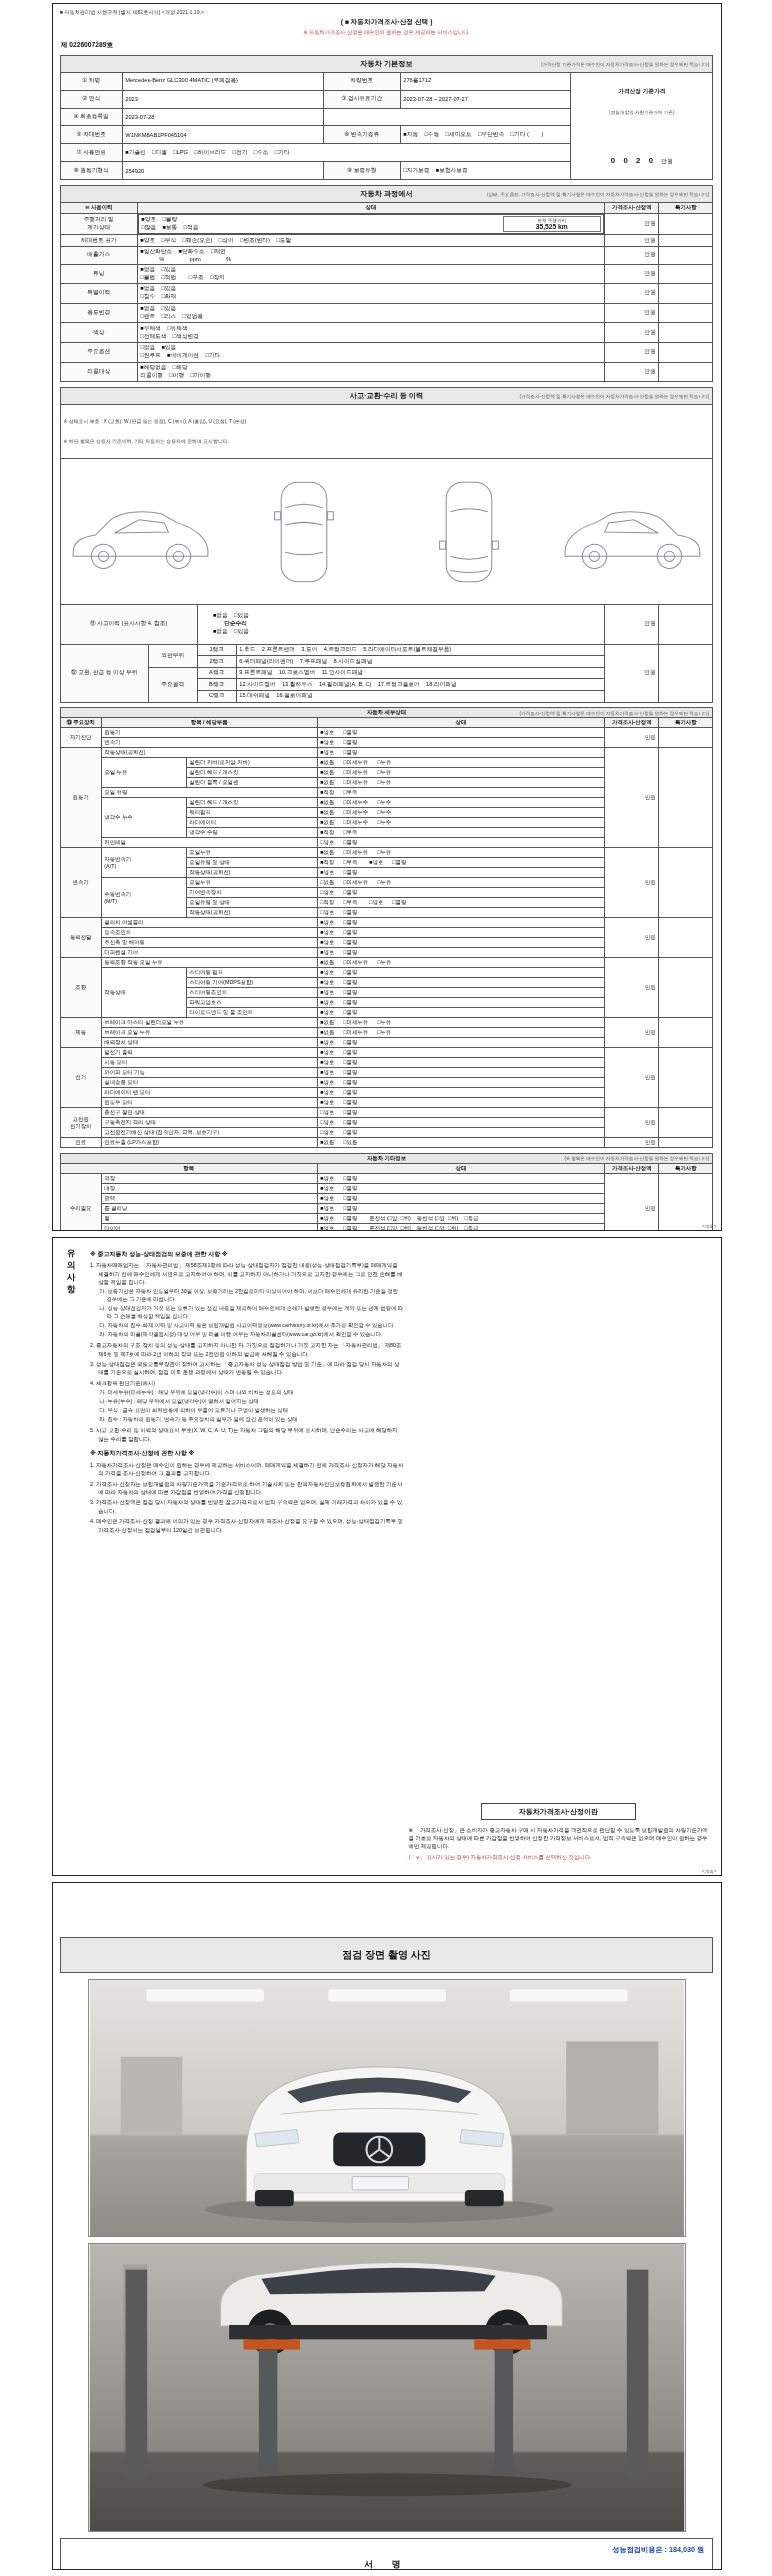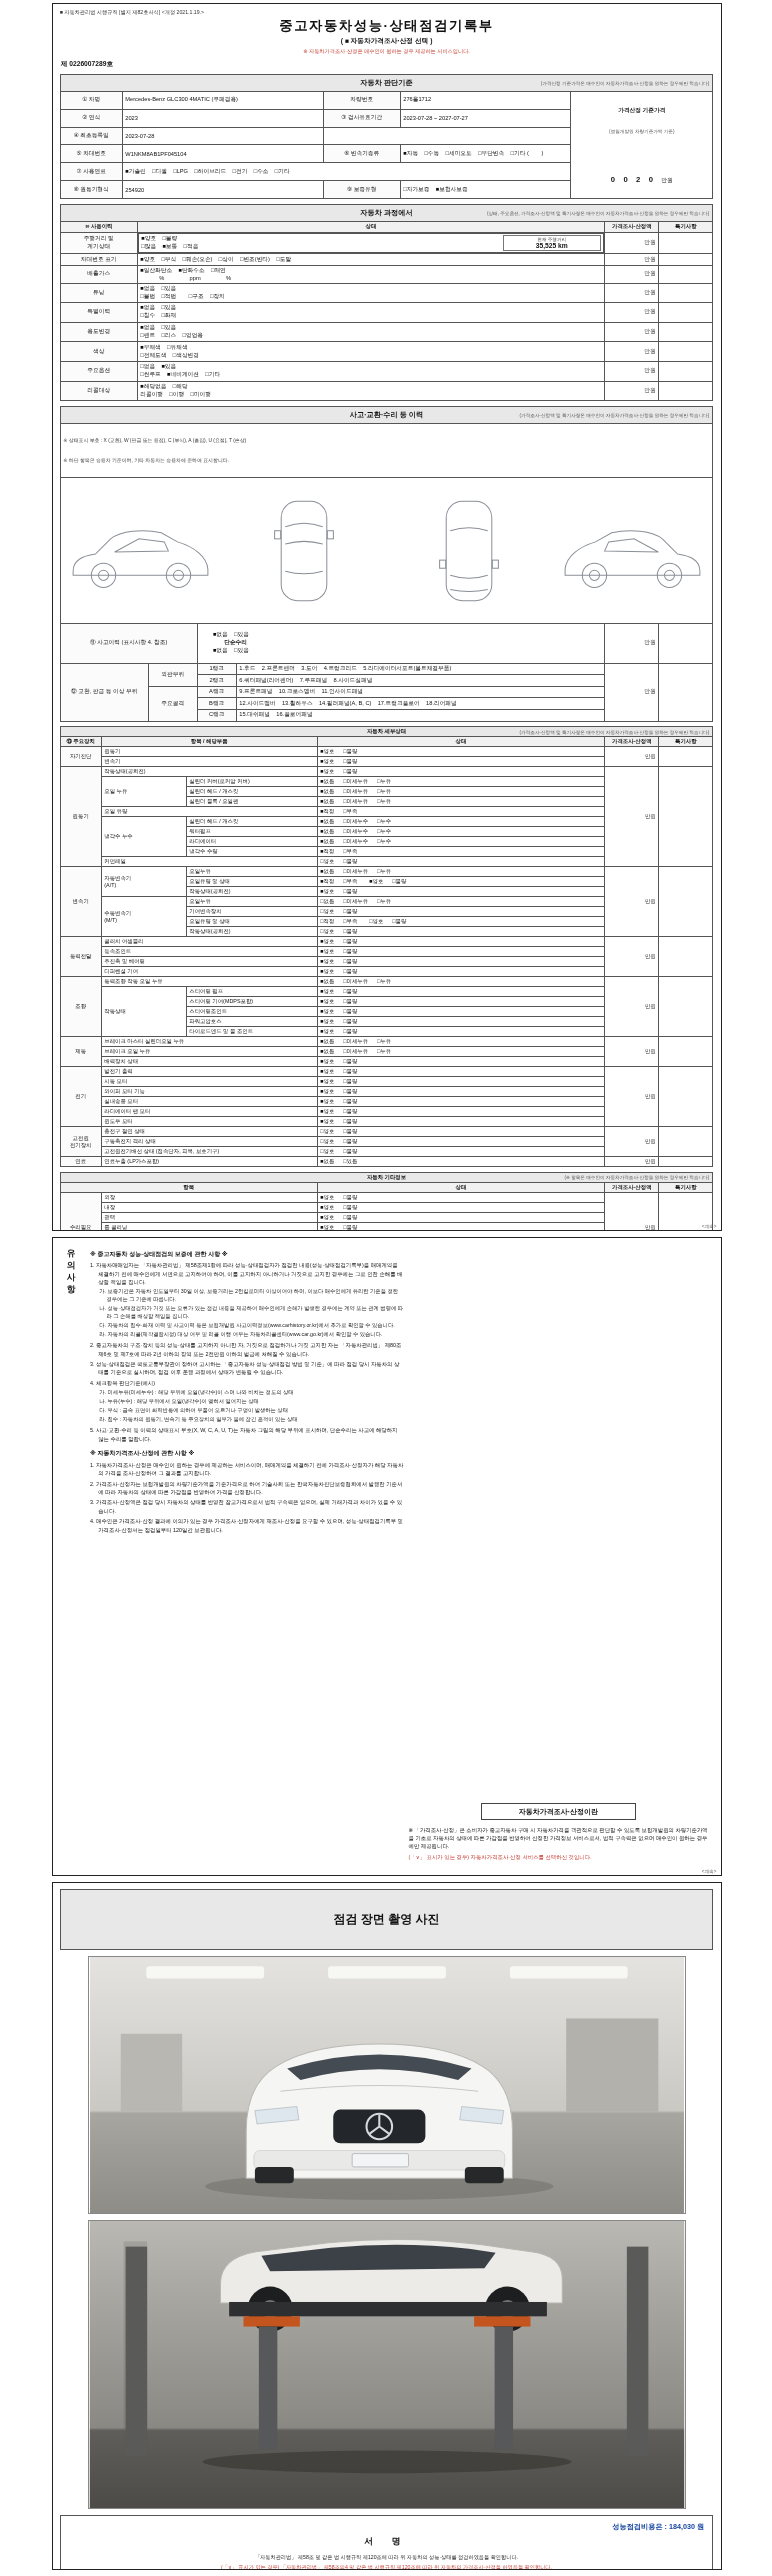--- a/index.html
+++ b/index.html
@@ -47,50 +47,49 @@
 
   .notice-title{font-size:8.8px;font-weight:bold;text-align:center;letter-spacing:7.2px;margin:4.1px 0 6.2px;}
   .notice-h{font-weight:bold;font-size:6px;margin:6.2px 0 2.6px;}
   .n-item{font-size:5.4px;line-height:1.55;margin:2.1px 0;padding-left:8.2px;text-indent:-8.2px;}
   .n-sub{font-size:5.3px;line-height:1.5;margin:1px 0 1px 9.3px;padding-left:7.2px;text-indent:-7.2px;color:#222;}
   .pricing-box{margin-top:auto;padding:3.1px 2.1px 9.3px;}
   .pricing-box-title{display:block;margin:0 auto;width:155px;border:1px solid #444;text-align:center;font-weight:bold;font-size:7px;padding:2.6px;}
   .pricing-text{font-size:5.4px;line-height:1.55;margin-top:5.2px;padding:0 3.1px;}
   .pricing-red{font-size:5.4px;color:#c43a2e;margin-top:3.1px;padding:0 3.1px;}
 
-  .photo-head{border:0.5px solid #555;background:#e8e8e8;text-align:center;font-weight:bold;font-size:12px;padding:21px;}
+  .photo-head{border:0.5px solid #555;background:#e8e8e8;text-align:center;font-weight:bold;font-size:10px;padding:10px;margin-top:48px;}
   .photo{display:block;border:0.5px solid #888;margin:6.2px auto 0;}
 
   .sign-box{border:0.5px solid #555;margin-top:6.2px;height:78px;position:relative;padding:4.1px 6.2px;}
   .fee{position:absolute;right:8.2px;top:6.2px;color:#1646a0;font-weight:bold;font-size:7.2px;}
   .sign-title{display:block;text-align:center;font-size:8.8px;font-weight:bold;letter-spacing:8.2px;margin-top:15.5px;}
   .sign-line{text-align:center;font-size:5.2px;margin-top:6.2px;color:#222;}
   .sign-line.red{color:#c43a2e;margin-top:2.6px;}
 </style>
 </head>
 <body>
 
 <div class="page p1">
   <div class="form-ref">■ 자동차관리법 시행규칙 [별지 제82호서식] &lt;개정 2021.1.19.&gt;</div>
-  <div class="title">중고자동차성능·상태점검기록부</div>
   <div class="subtitle">( ■ 자동차가격조사·산정 선택 )</div>
   <div class="subnote">※ 자동차가격조사·산정은 매수인이 원하는 경우 제공하는 서비스입니다.</div>
   <div class="doc-no">제 0226007289호</div>
 
   <table class="t">
     <colgroup>
         <col style="width:62px">
         <col style="width:201px">
         <col style="width:77px">
         <col>
         <col style="width:142px">
       </colgroup>
     <tbody>
         <tr class="sec-head">
-          <th colspan="5"><span>자동차 판단기준</span><span class="sec-note">(가격산정 기준가격은 매수인이 자동차가격조사·산정을 원하는 경우에만 적습니다)</span></th>
+          <th colspan="5"><span>자동차 기본정보</span><span class="sec-note">(가격산정 기준가격은 매수인이 자동차가격조사·산정을 원하는 경우에만 적습니다)</span></th>
         </tr>
     <tr>
       <td class="lbl">① 차명</td>
       <td>Mercedes-Benz GLC300 4MATIC (쿠페겸용)</td>
       <td class="lbl">차량번호</td>
       <td>276울1712</td>
       <td class="price-base" rowspan="6">
         <div class="pb-l">가격산정 기준가격</div>
         <div class="pb-s">(보험개발원 차량기준가액 기준)</div>
         <div class="pb-v"><span>0 0 2 0</span> <span class="unit">만원</span></div>

